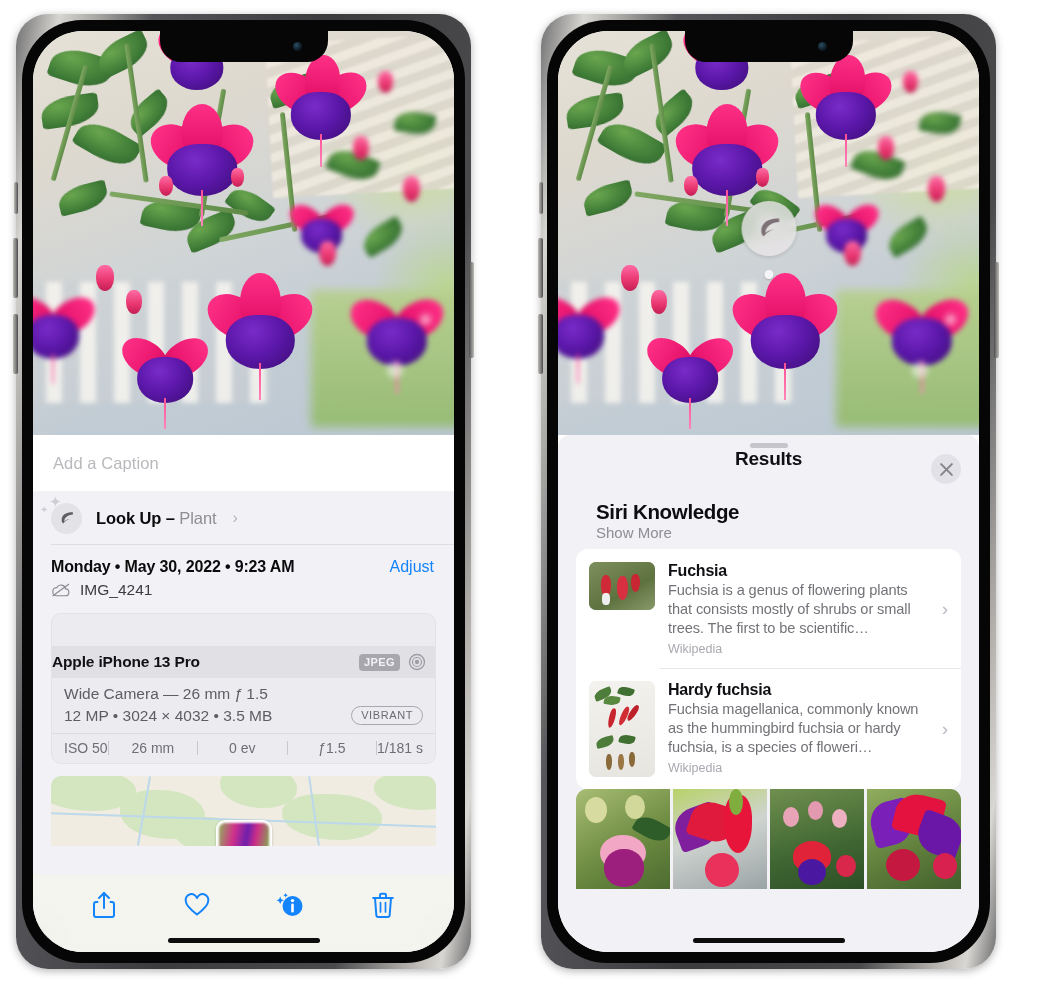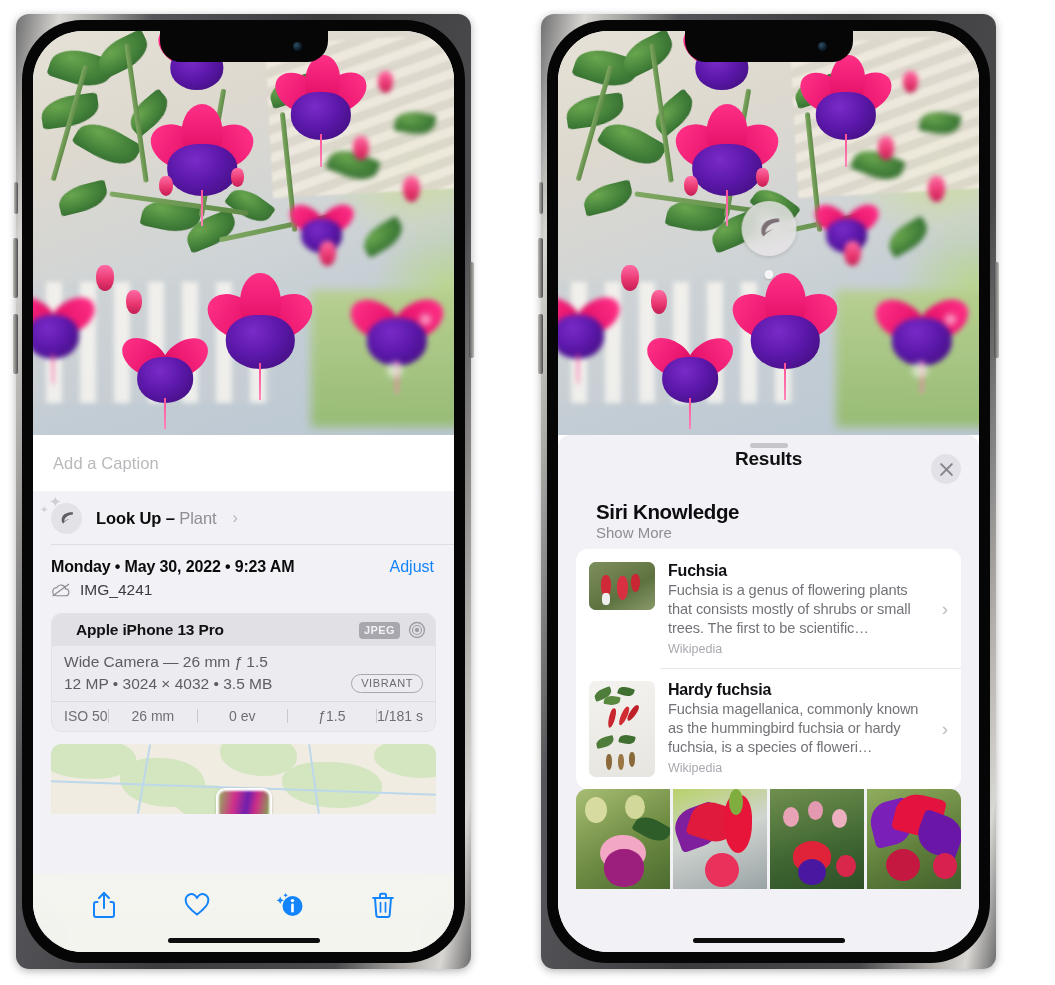--- a/index.html
+++ b/index.html
@@ -10,21 +10,21 @@
     overflow: hidden;
     position: relative;
   }
   .stage { position: absolute; inset: 0; }
 
   
   .phone {
     position: absolute;
     width: 455px; height: 955px;
     top: 14px;
-    border-radius: 13px;
+    border-radius: 32px;
     background: linear-gradient(100deg,#6f6f70 0%,#d8d6d2 7%,#a9a7a4 13%,#56565a 22%,#3b3b3e 50%,#4a4a4d 78%,#b4b1ad 90%,#d9d7d3 95%,#6b6b6c 100%);
     padding: 6px;
     box-shadow: 0 2px 9px rgba(0,0,0,0.30);
   }
   .phone.left { left: 16px; }
   .phone.right { left: 541px; }
   .bezel {
     position: absolute; inset: 6px;
     border-radius: 60px;
     background: #060606;
@@ -196,21 +196,22 @@
 
   .meta-card {
     margin: 14px 18px 0;
     border-radius: 10px; overflow: hidden;
     background: #ececf0;
     border: 1px solid #e3e2e7;
   }
   .meta-head {
     background: #e1e0e5;
     height: 32px; display: flex; align-items: center; justify-content: space-between;
-    padding: 0 9px 0 24px;
+    padding: 0 9px 0 0;
+    margin-top: 32px;
   }
   .meta-head .model { font-size: 15.5px; font-weight: 700; color: #111114; letter-spacing: -.15px; }
   .head-right { display: flex; align-items: center; gap: 8px; }
   .badge-jpeg {
     background: #a8a7ae; color: #f2f1f5;
     font-size: 11px; font-weight: 700; letter-spacing: .4px;
     border-radius: 4px; padding: 2px 5px 3px;
   }
   .aperture-ico { width: 18px; height: 18px; }
 

